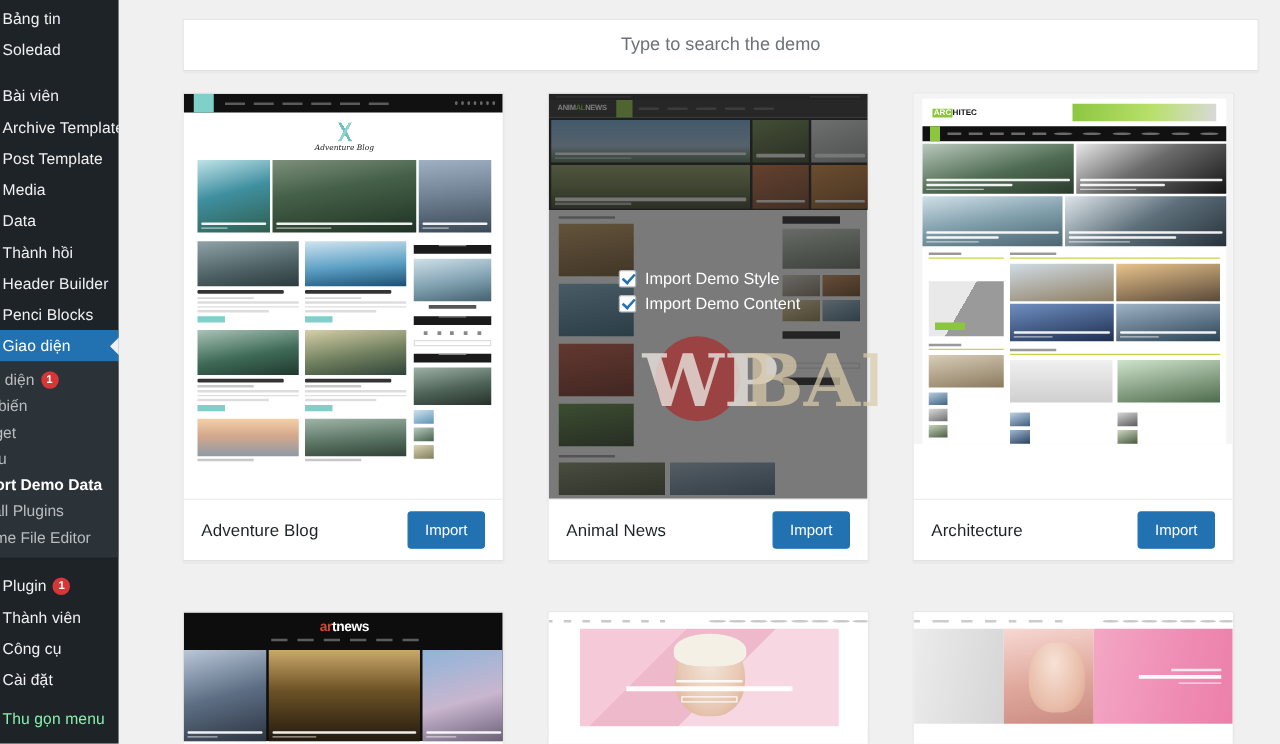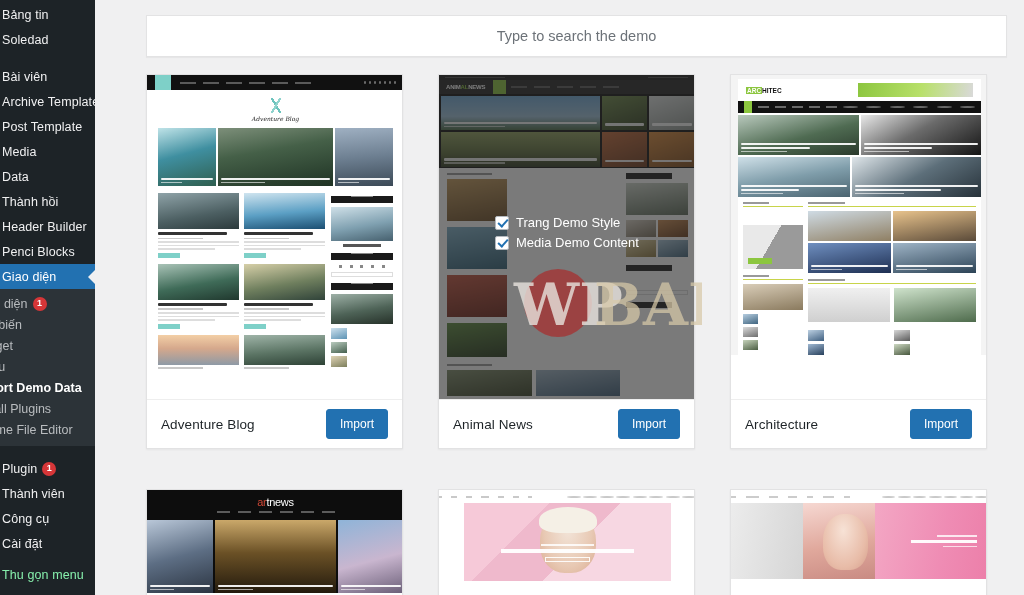--- a/index.html
+++ b/index.html
@@ -232,21 +232,21 @@
   .ar-top { display: flex; align-items: center; padding: 4px 8px; background: #fff; }
   .ar-logo { font-size: 6.5px; font-weight: bold; color: #111; }
   .ar-logo em { background: #8cc63f; color: #fff; font-style: normal; padding: 0 1px; }
   .ar-ad { margin-left: auto; width: 115px; height: 14px; background: linear-gradient(100deg,#8cc63f,#b8e06a 55%,#d9d9d9); }
   .ar-nav { height: 12px; background: #111; display: flex; align-items: center; padding: 0 6px; }
   .ar-nav .hl { width: 11px; height: 12px; background: #8cc63f; }
   .ar-nav i { width: 15px; height: 2px; background: #6a6a6a; margin-left: 6px; }
 
   
   .art-head { background: #0d0d0d; padding: 6px 0 3px; text-align: center; }
-  .art-logo { color: #fff; font-size: 11px; font-weight: normal; letter-spacing: -.3px; }
+  .art-logo { color: #fff; font-size: 11px; font-weight: bold; letter-spacing: -.3px; }
   .art-logo em { color: #d14836; font-style: normal; }
   .art-nav { display: flex; justify-content: center; gap: 8px; padding: 3px 0 4px; }
   .art-nav i { width: 13px; height: 2px; background: #5c5c5c; }
 
   
   .sb-nav { display: flex; align-items: center; justify-content: center; gap: 9px; height: 13px; background: #fff; }
   .sb-nav i { width: 14px; height: 2px; background: #c9c9c9; }
   .sb-title { text-align: center; padding: 7px 0 3px; }
   .sb-title b { color: #f08fb4; font-size: 9px; font-family: "DejaVu Serif", serif; letter-spacing: .4px; }
   .sb-title s { display: block; text-decoration: none; font-size: 3px; color: #aaa; margin-top: 2px; }
@@ -660,25 +660,25 @@
                   <div class="p"></div>
                   <div class="p" style="width:55%"></div>
               </div>
             </div>
           </div>
 
           <div class="card-overlay">
             <div class="overlay-options">
               <label class="opt-row">
                 <span class="opt-check"></span>
-                <span class="opt-label">Trang Demo Style</span>
+                <span class="opt-label">Import Demo Style</span>
               </label>
               <label class="opt-row">
                 <span class="opt-check"></span>
-                <span class="opt-label">Media Demo Content</span>
+                <span class="opt-label">Import Demo Content</span>
               </label>
             </div>
           </div>
         </div>
         <div class="card-footer">
           <span class="card-title">Animal News</span>
           <button class="import-btn">Import</button>
         </div>
       </div>
 

